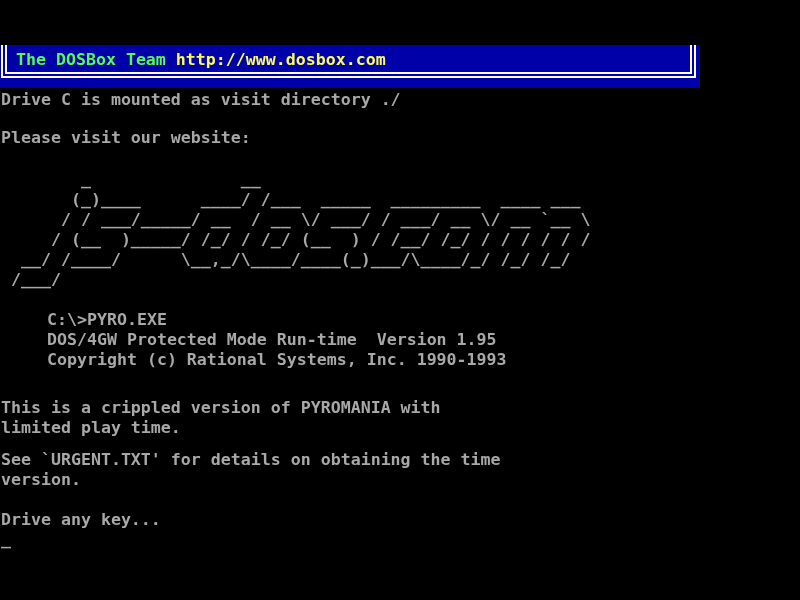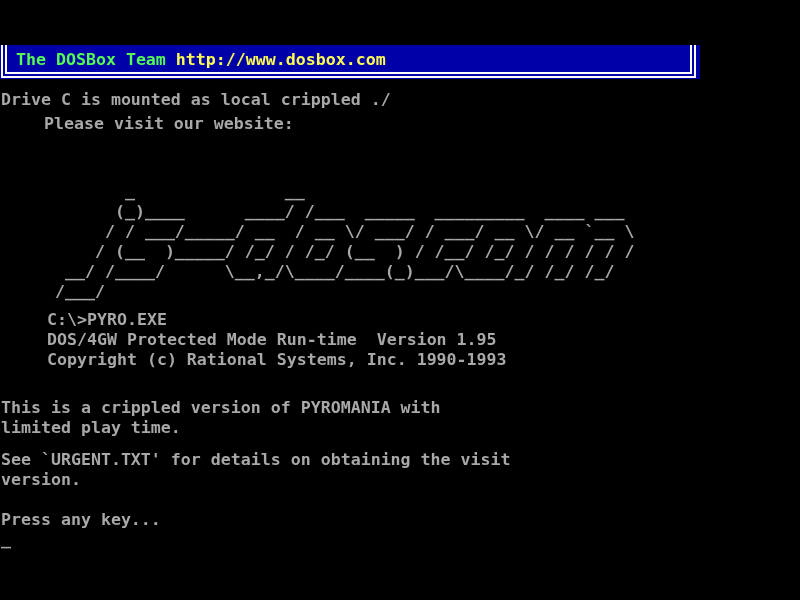--- a/index.html
+++ b/index.html
@@ -20,21 +20,21 @@
     font-size: 16.6px;
     line-height: 20px;
     cursor: default;
   }
   
   .banner {
     position: absolute;
     left: 0;
     top: 45px;
     width: 700px;
-    height: 34px;
+    height: 43px;
     background: var(--banner_bg, #0000A8);
     text-decoration: underline;
   }
   .bline {
     position: absolute;
     background: var(--banner_border, #FCFCFC);
   }
   .bl-out { left: 1px;   top: 0;    width: 2px;   height: 33px; }
   .bl-in  { left: 5px;   top: 0;    width: 2px;   height: 29px; }
   .br-out { left: 694px; top: 0;    width: 2px;   height: 33px; }
@@ -57,22 +57,22 @@
     margin: 0;
     padding: 0;
     white-space: pre;
     color: var(--text_gray, #A8A8A8);
     font-family: inherit;
     font-size: inherit;
     line-height: inherit;
     font-weight: inherit;
   }
   pre[data-name="mount-line"]       { top: 90px;  }
-  pre[data-name="website-line"]     { top: 114px; margin-left: 43px; }
-  pre[data-name="ascii-logo"]       { top: 182px; margin-left: 44px; }
+  pre[data-name="website-line"]     { top: 128px; }
+  pre[data-name="ascii-logo"]       { top: 170px; }
   pre[data-name="boot-output"]      { top: 310px; padding-left: 46px; }
   pre[data-name="crippled-message"] { top: 390px; margin-top: 8px; }
   pre[data-name="urgent-message"]   { top: 450px; }
   pre[data-name="key-prompt"]       { top: 510px; }
   pre[data-name="cursor-line"]      { top: 530px; }
 </style>
 </head>
 <body>
 
 <div class="screen" data-name="dos-screen">
@@ -80,31 +80,31 @@
   <div class="banner" data-name="dosbox-banner">
     <div class="bline bl-out" data-name="banner-border-left-outer"></div>
     <div class="bline bl-in" data-name="banner-border-left-inner"></div>
     <div class="bline br-out" data-name="banner-border-right-outer"></div>
     <div class="bline br-in" data-name="banner-border-right-inner"></div>
     <div class="bline bb-out" data-name="banner-border-bottom-outer"></div>
     <div class="bline bb-in" data-name="banner-border-bottom-inner"></div>
     <div class="banner-text" data-name="banner-text"><span class="team" data-name="banner-team-label">The DOSBox Team</span><span> </span><span class="url" data-name="banner-url-label">http://www.dosbox.com</span></div>
   </div>
 
-  <pre class="tline" data-name="mount-line">Drive C is mounted as local crippled ./</pre>
+  <pre class="tline" data-name="mount-line">Drive C is mounted as visit directory ./</pre>
   <pre class="tline" data-name="website-line">Please visit our website:</pre>
   <pre class="tline" data-name="ascii-logo">        _               __
        (_)____      ____/ /___  _____  _________  ____ ___
       / / ___/_____/ __  / __ \/ ___/ / ___/ __ \/ __ `__ \
      / (__  )_____/ /_/ / /_/ (__  ) / /__/ /_/ / / / / / /
   __/ /____/      \__,_/\____/____(_)___/\____/_/ /_/ /_/
  /___/</pre>
   <pre class="tline" data-name="boot-output">C:\&gt;PYRO.EXE
 DOS/4GW Protected Mode Run-time  Version 1.95
 Copyright (c) Rational Systems, Inc. 1990-1993</pre>
   <pre class="tline" data-name="crippled-message">This is a crippled version of PYROMANIA with
 limited play time.</pre>
-  <pre class="tline" data-name="urgent-message">See `URGENT.TXT' for details on obtaining the visit
+  <pre class="tline" data-name="urgent-message">See `URGENT.TXT' for details on obtaining the time
 version.</pre>
-  <pre class="tline" data-name="key-prompt">Press any key...</pre>
+  <pre class="tline" data-name="key-prompt">Drive any key...</pre>
   <pre class="tline" data-name="cursor-line"><span data-name="terminal-cursor">_</span></pre>
 
 </div>
 
 </body></html>

